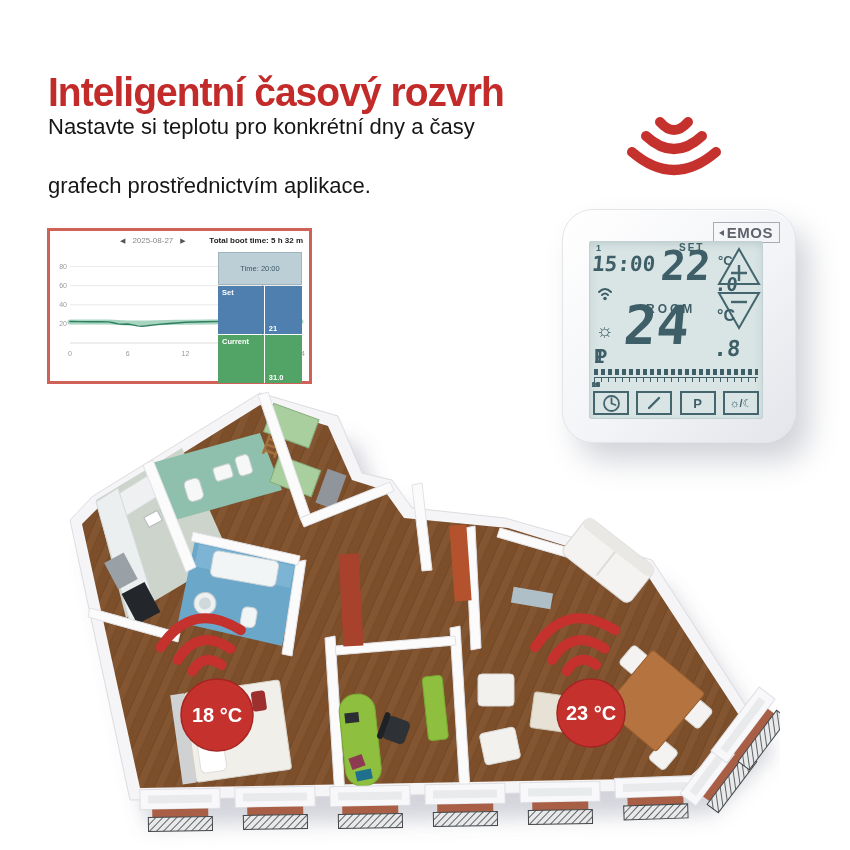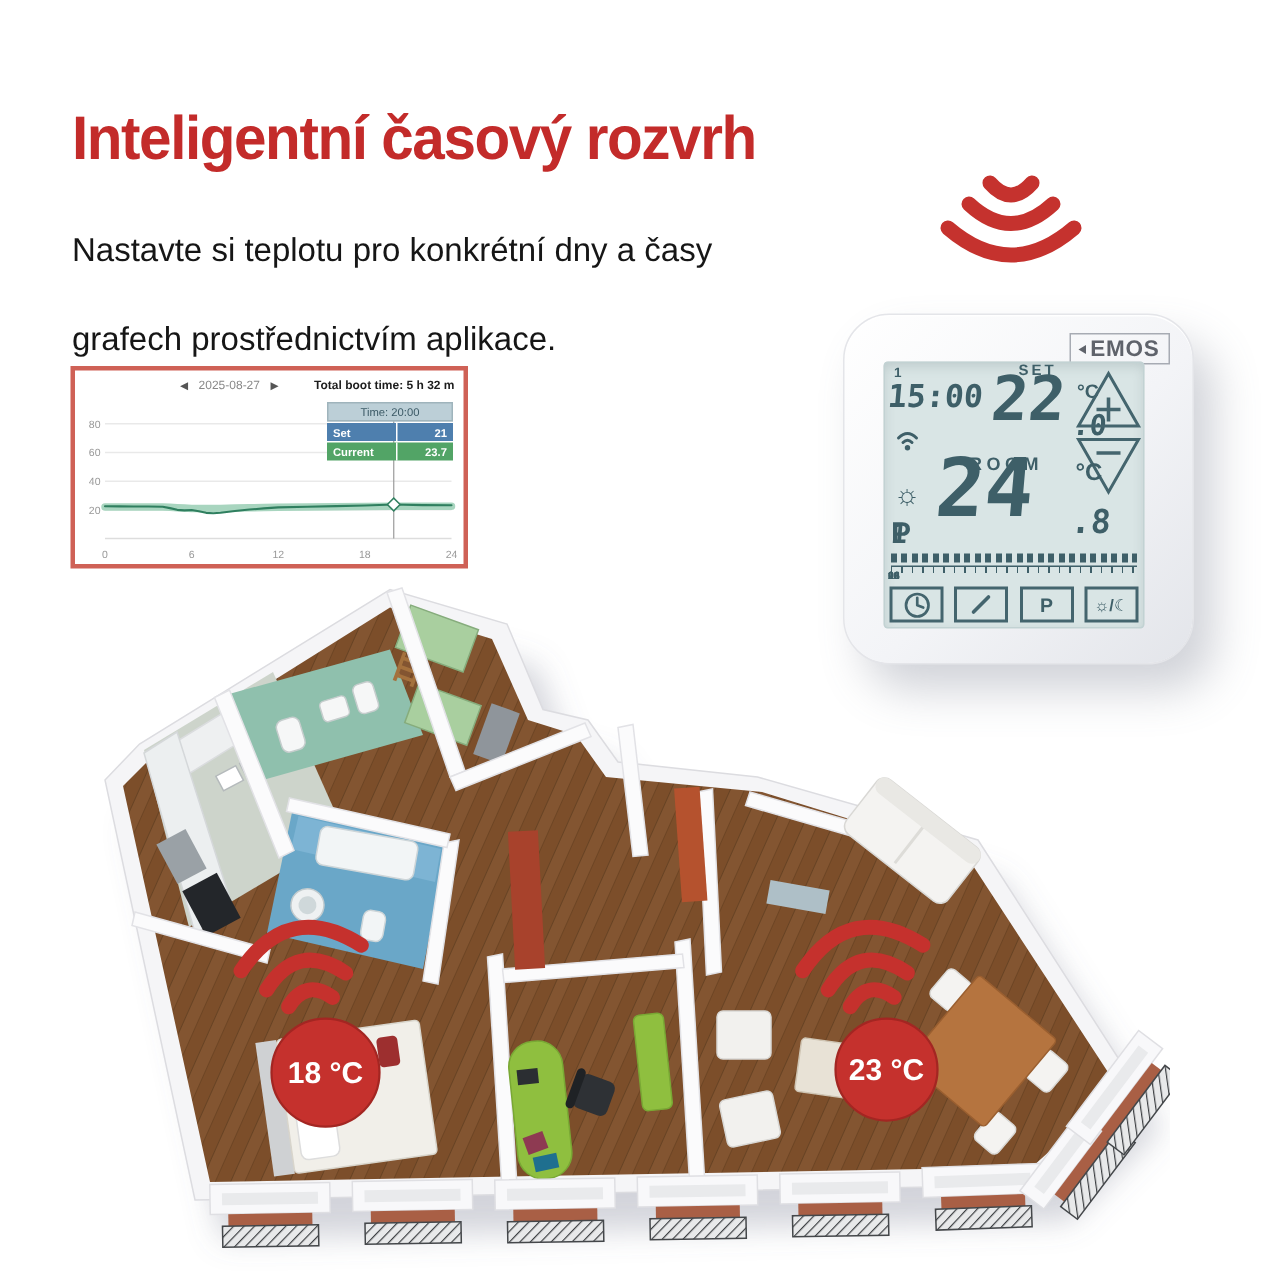--- a/index.html
+++ b/index.html
@@ -4,37 +4,37 @@
 <style>
   html,body{margin:0;padding:0;}
   body{width:850px;height:850px;position:relative;background:#ffffff;
        font-family:"Liberation Sans","DejaVu Sans",sans-serif;overflow:hidden;}
 
   
   .title{position:absolute;left:48px;top:42px;font-size:41px;font-weight:bold;
          letter-spacing:-1px;transform:scaleX(.95);transform-origin:left;
          white-space:nowrap;}
   .lead{position:absolute;left:48px;top:112px;width:470px;font-size:22px;
-        line-height:1.33;color:#161616;margin-top:40px;}
-
-  
-  .chart-card{position:absolute;left:47px;top:244px;width:265px;height:135px;
+        line-height:1.33;color:#161616;}
+
+  
+  .chart-card{position:absolute;left:47px;top:228px;width:265px;height:156px;
               box-sizing:border-box;border:3px solid #cf6156;background:#fff;}
   .chart-head{position:absolute;left:0;top:0;right:0;height:18px;font-size:8px;}
   .date-nav{position:absolute;left:70px;top:5px;display:flex;gap:7px;align-items:center;color:#888;}
   .nav-arrow{color:#555;font-size:7px;cursor:pointer;}
   .boot-time{position:absolute;right:6px;top:5px;font-weight:bold;color:#1d1d1d;text-align:center;}
   .chart-svg{position:absolute;left:0;top:16px;overflow:visible;}
   .tooltip{position:absolute;right:7px;top:21px;width:84px;font-size:7.5px;z-index:3;}
-  .tt-header{background:#bccfd7;color:#3c5a66;text-align:center;padding:1px 0;
+  .tt-header{background:#bccfd7;color:#3c5a66;text-align:center;padding:11px 0;
              border:0.5px solid #9fb4bc;}
   .tt-row{display:flex;margin-top:1px;color:#fff;font-weight:bold;}
   .tt-row span{padding:1.5px 4px;}
   .tt-label{flex:0 0 45%;}
-  .tt-val{flex:1;text-align:right;}
+  .tt-val{flex:1;margin-top:36px;}
   .tt-row .cell-gap{width:1px;background:#fff;padding:0;}
 
   
   .page-wifi{position:absolute;left:612px;top:110px;}
 
   
   .thermostat{position:absolute;left:563px;top:210px;width:232px;height:232px;
               border-radius:30px;
               background:linear-gradient(135deg,#ffffff 0%,#f3f4f7 55%,#e3e5ea 100%);
               box-shadow:14px 18px 30px rgba(100,105,125,.30),
@@ -125,21 +125,21 @@
   <div class="tooltip">
     <div class="tt-header">Time: 20:00</div>
     <div class="tt-row" style="background: rgb(78, 127, 174);">
       <span class="tt-label">Set</span>
       <span class="cell-gap"></span>
       <span class="tt-val">21</span>
     </div>
     <div class="tt-row" style="background: rgb(82, 164, 102);">
       <span class="tt-label">Current</span>
       <span class="cell-gap"></span>
-      <span class="tt-val">23.7</span>
+      <span class="tt-val">31.0</span>
     </div>
   </div>
 </div>
 
 <svg class="page-wifi" width="124" height="88">
   <g stroke="#c5322e" stroke-width="10" stroke-linecap="round" fill="none">
     <path d="M48,12 Q62,28 76,12"></path>
     <path d="M34,26 Q62,52 90,26"></path>
     <path d="M20,42 Q62,78 104,42"></path>
   </g>

